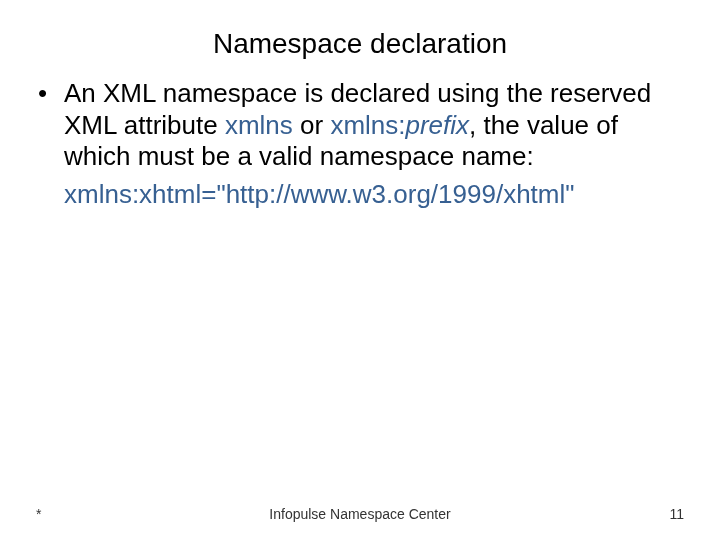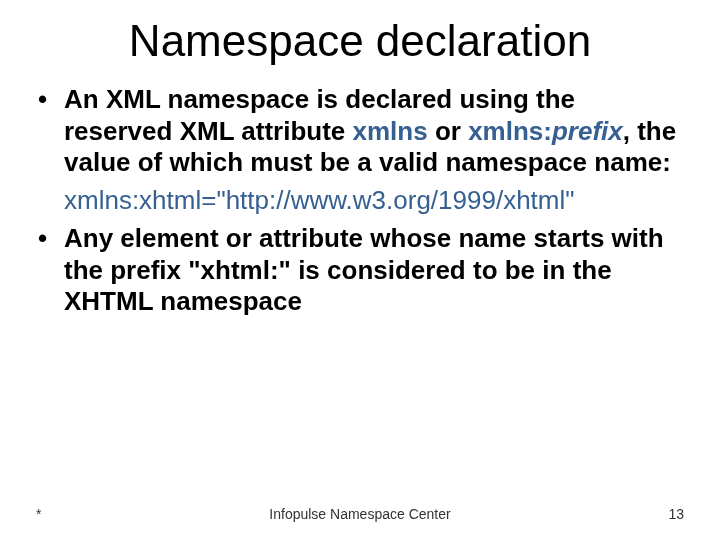--- a/index.html
+++ b/index.html
@@ -13,41 +13,40 @@
     overflow: hidden;
   }
   .slide {
     width: 720px;
     height: 540px;
     position: relative;
     box-sizing: border-box;
   }
   .title {
     text-align: center;
-    font-size: 44px;
+    font-size: 28px;
     font-weight: normal;
-    padding-top: 16px;
+    padding-top: 28px;
     padding-bottom: 18px;
     color: #000;
   }
   .content {
     padding: 0 36px 0 36px;
     font-size: 26px;
     line-height: 1.22;
   }
   ul.bullets {
     list-style: none;
     padding: 0;
     margin: 0;
   }
   ul.bullets > li {
     position: relative;
     padding-left: 28px;
     margin-bottom: 6px;
-    font-weight: bold;
   }
   ul.bullets > li::before {
     content: "•";
     position: absolute;
     left: 2px;
     top: 0;
     font-size: 26px;
     color: #000;
   }
   .sub {
@@ -90,25 +89,20 @@
 <div class="slide">
   <div class="title">Namespace declaration</div>
 
   <div class="content">
     <ul class="bullets">
       <li>
         <span>An XML namespace is declared using the reserved XML attribute </span><span class="kw">xmlns</span><span> or </span><span class="kw">xmlns:</span><span class="kw-italic">prefix</span><span>, the value of which must be a valid namespace name:</span>
       </li>
     </ul>
     <div class="sub">xmlns:xhtml="http://www.w3.org/1999/xhtml"</div>
-    <ul class="bullets">
-      <li>
-        <span>Any element or attribute whose name starts with the prefix "xhtml:" is considered to be in the XHTML namespace</span>
-      </li>
-    </ul>
   </div>
 
   <div class="footer">
     <span class="footer-left">*</span>
     <div class="footer-center">Infopulse Namespace Center</div>
-    <span class="footer-right">13</span>
+    <span class="footer-right">11</span>
   </div>
 </div>
 
 </body></html>

